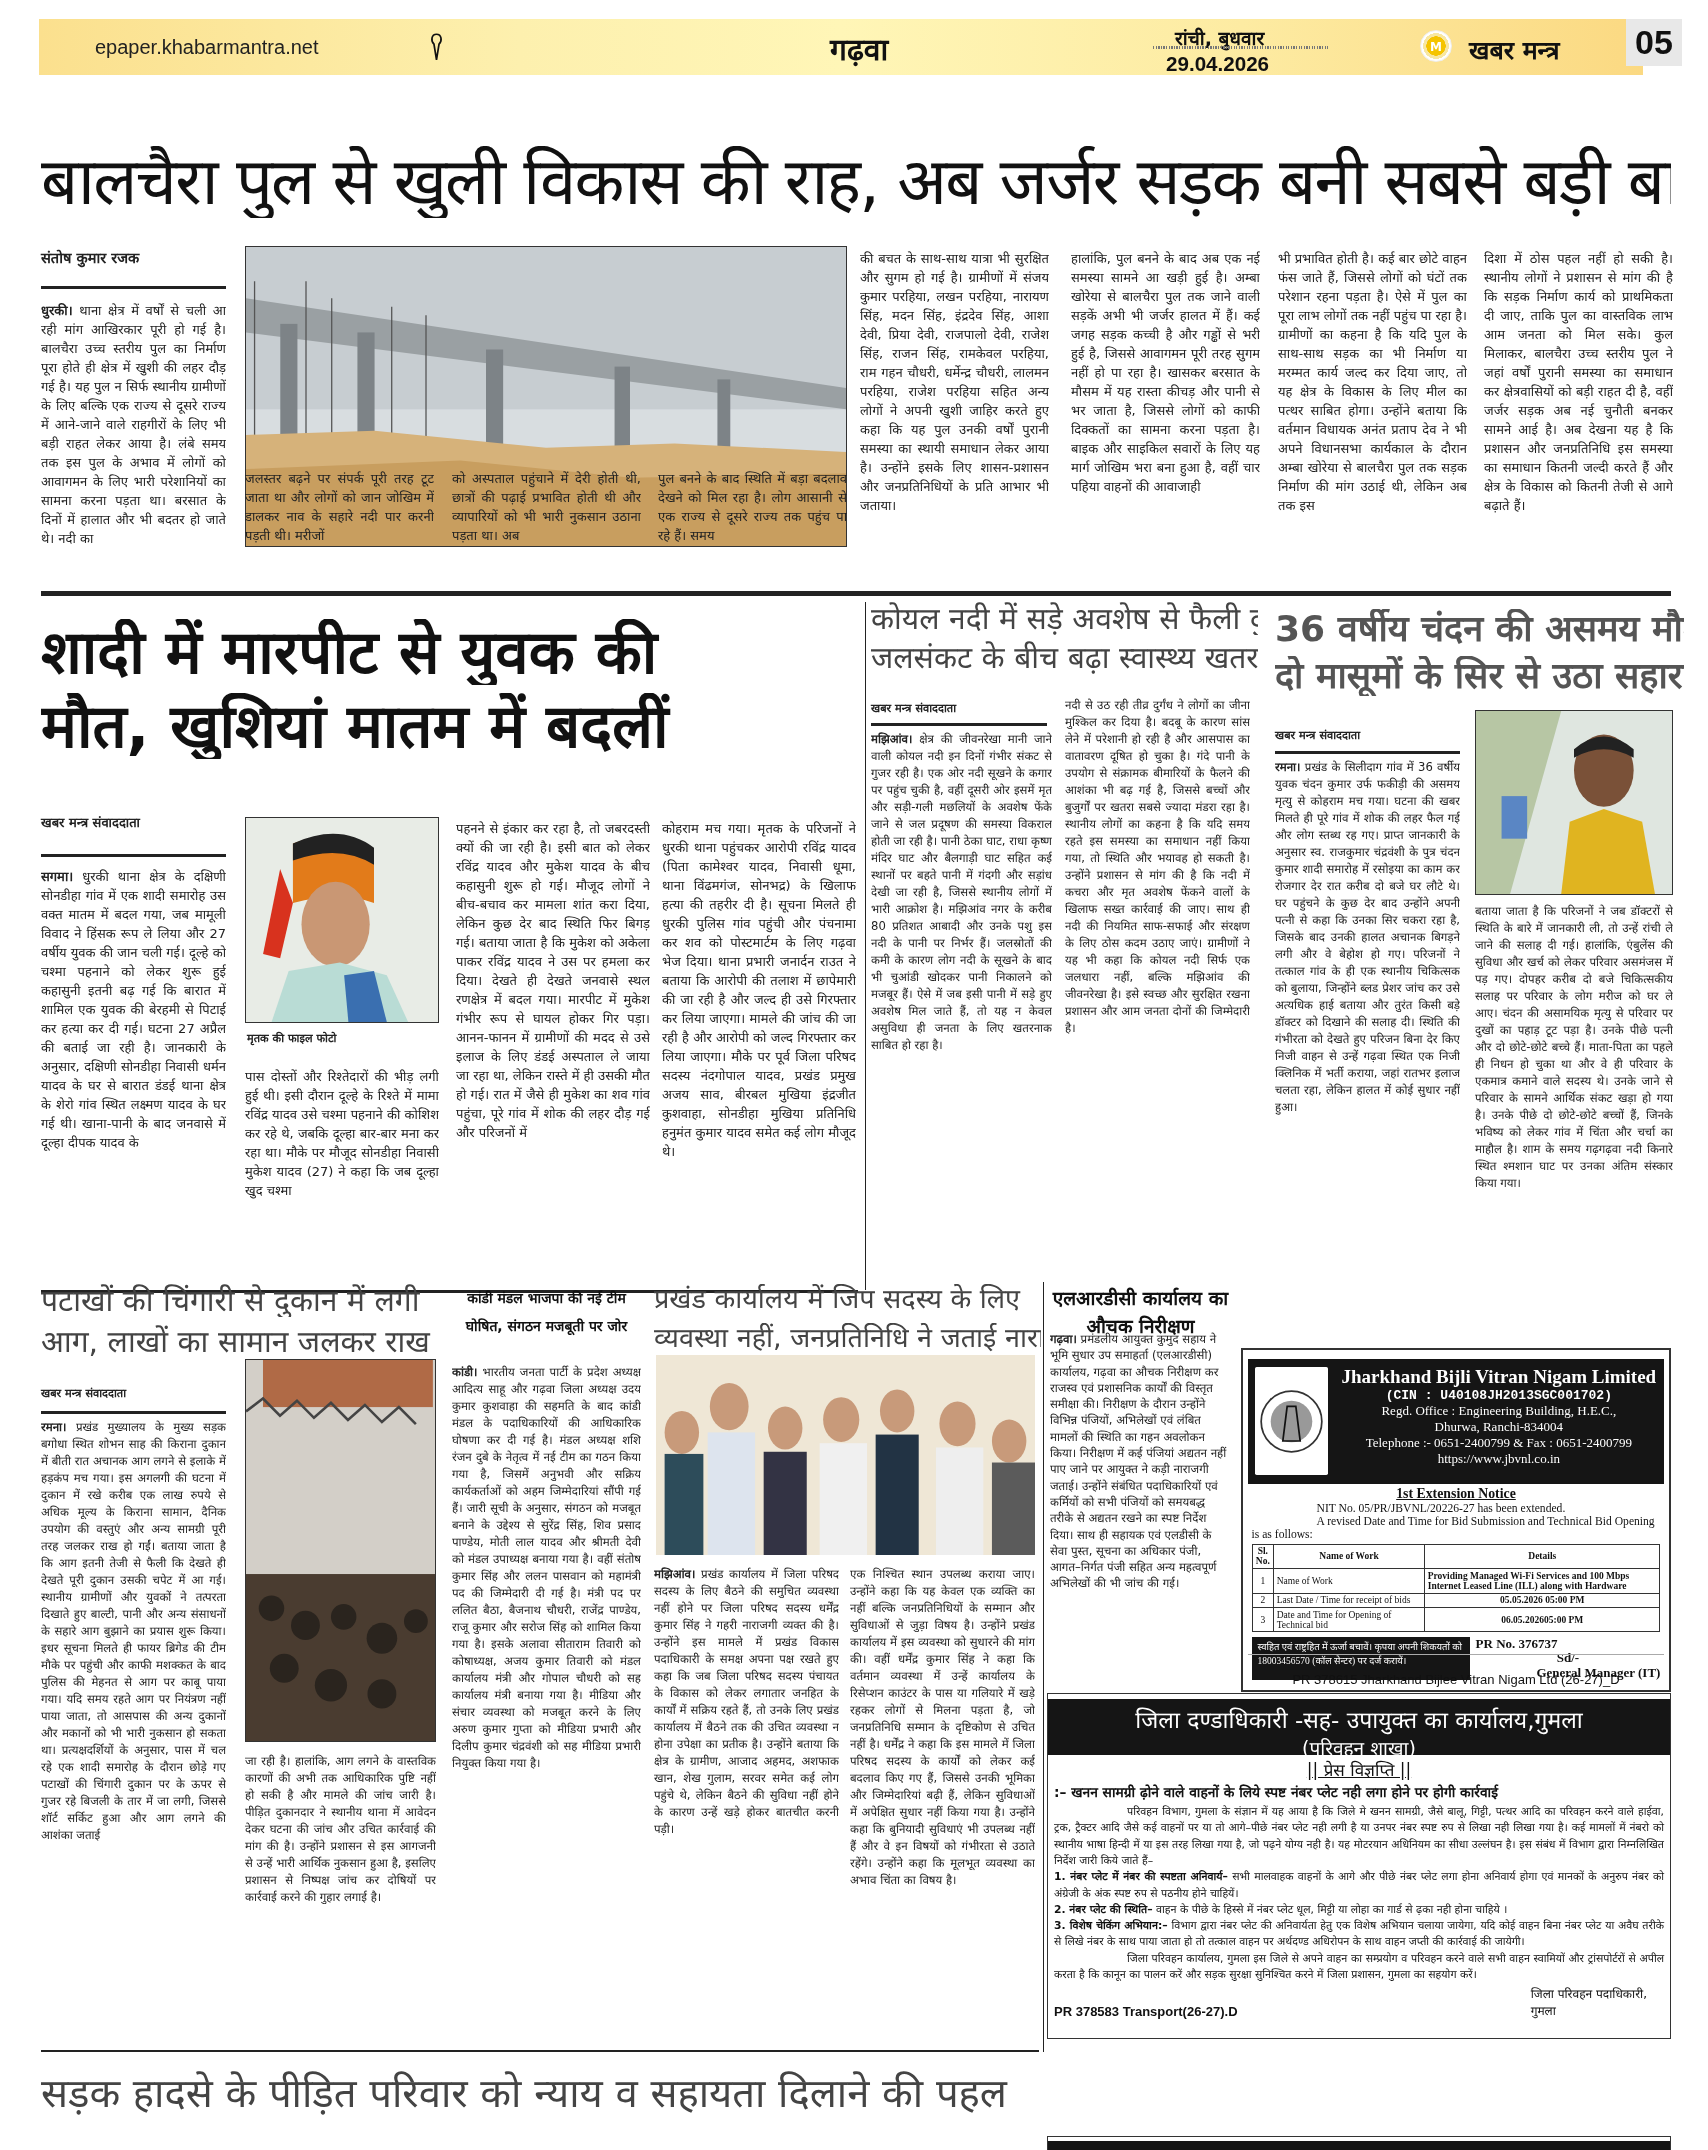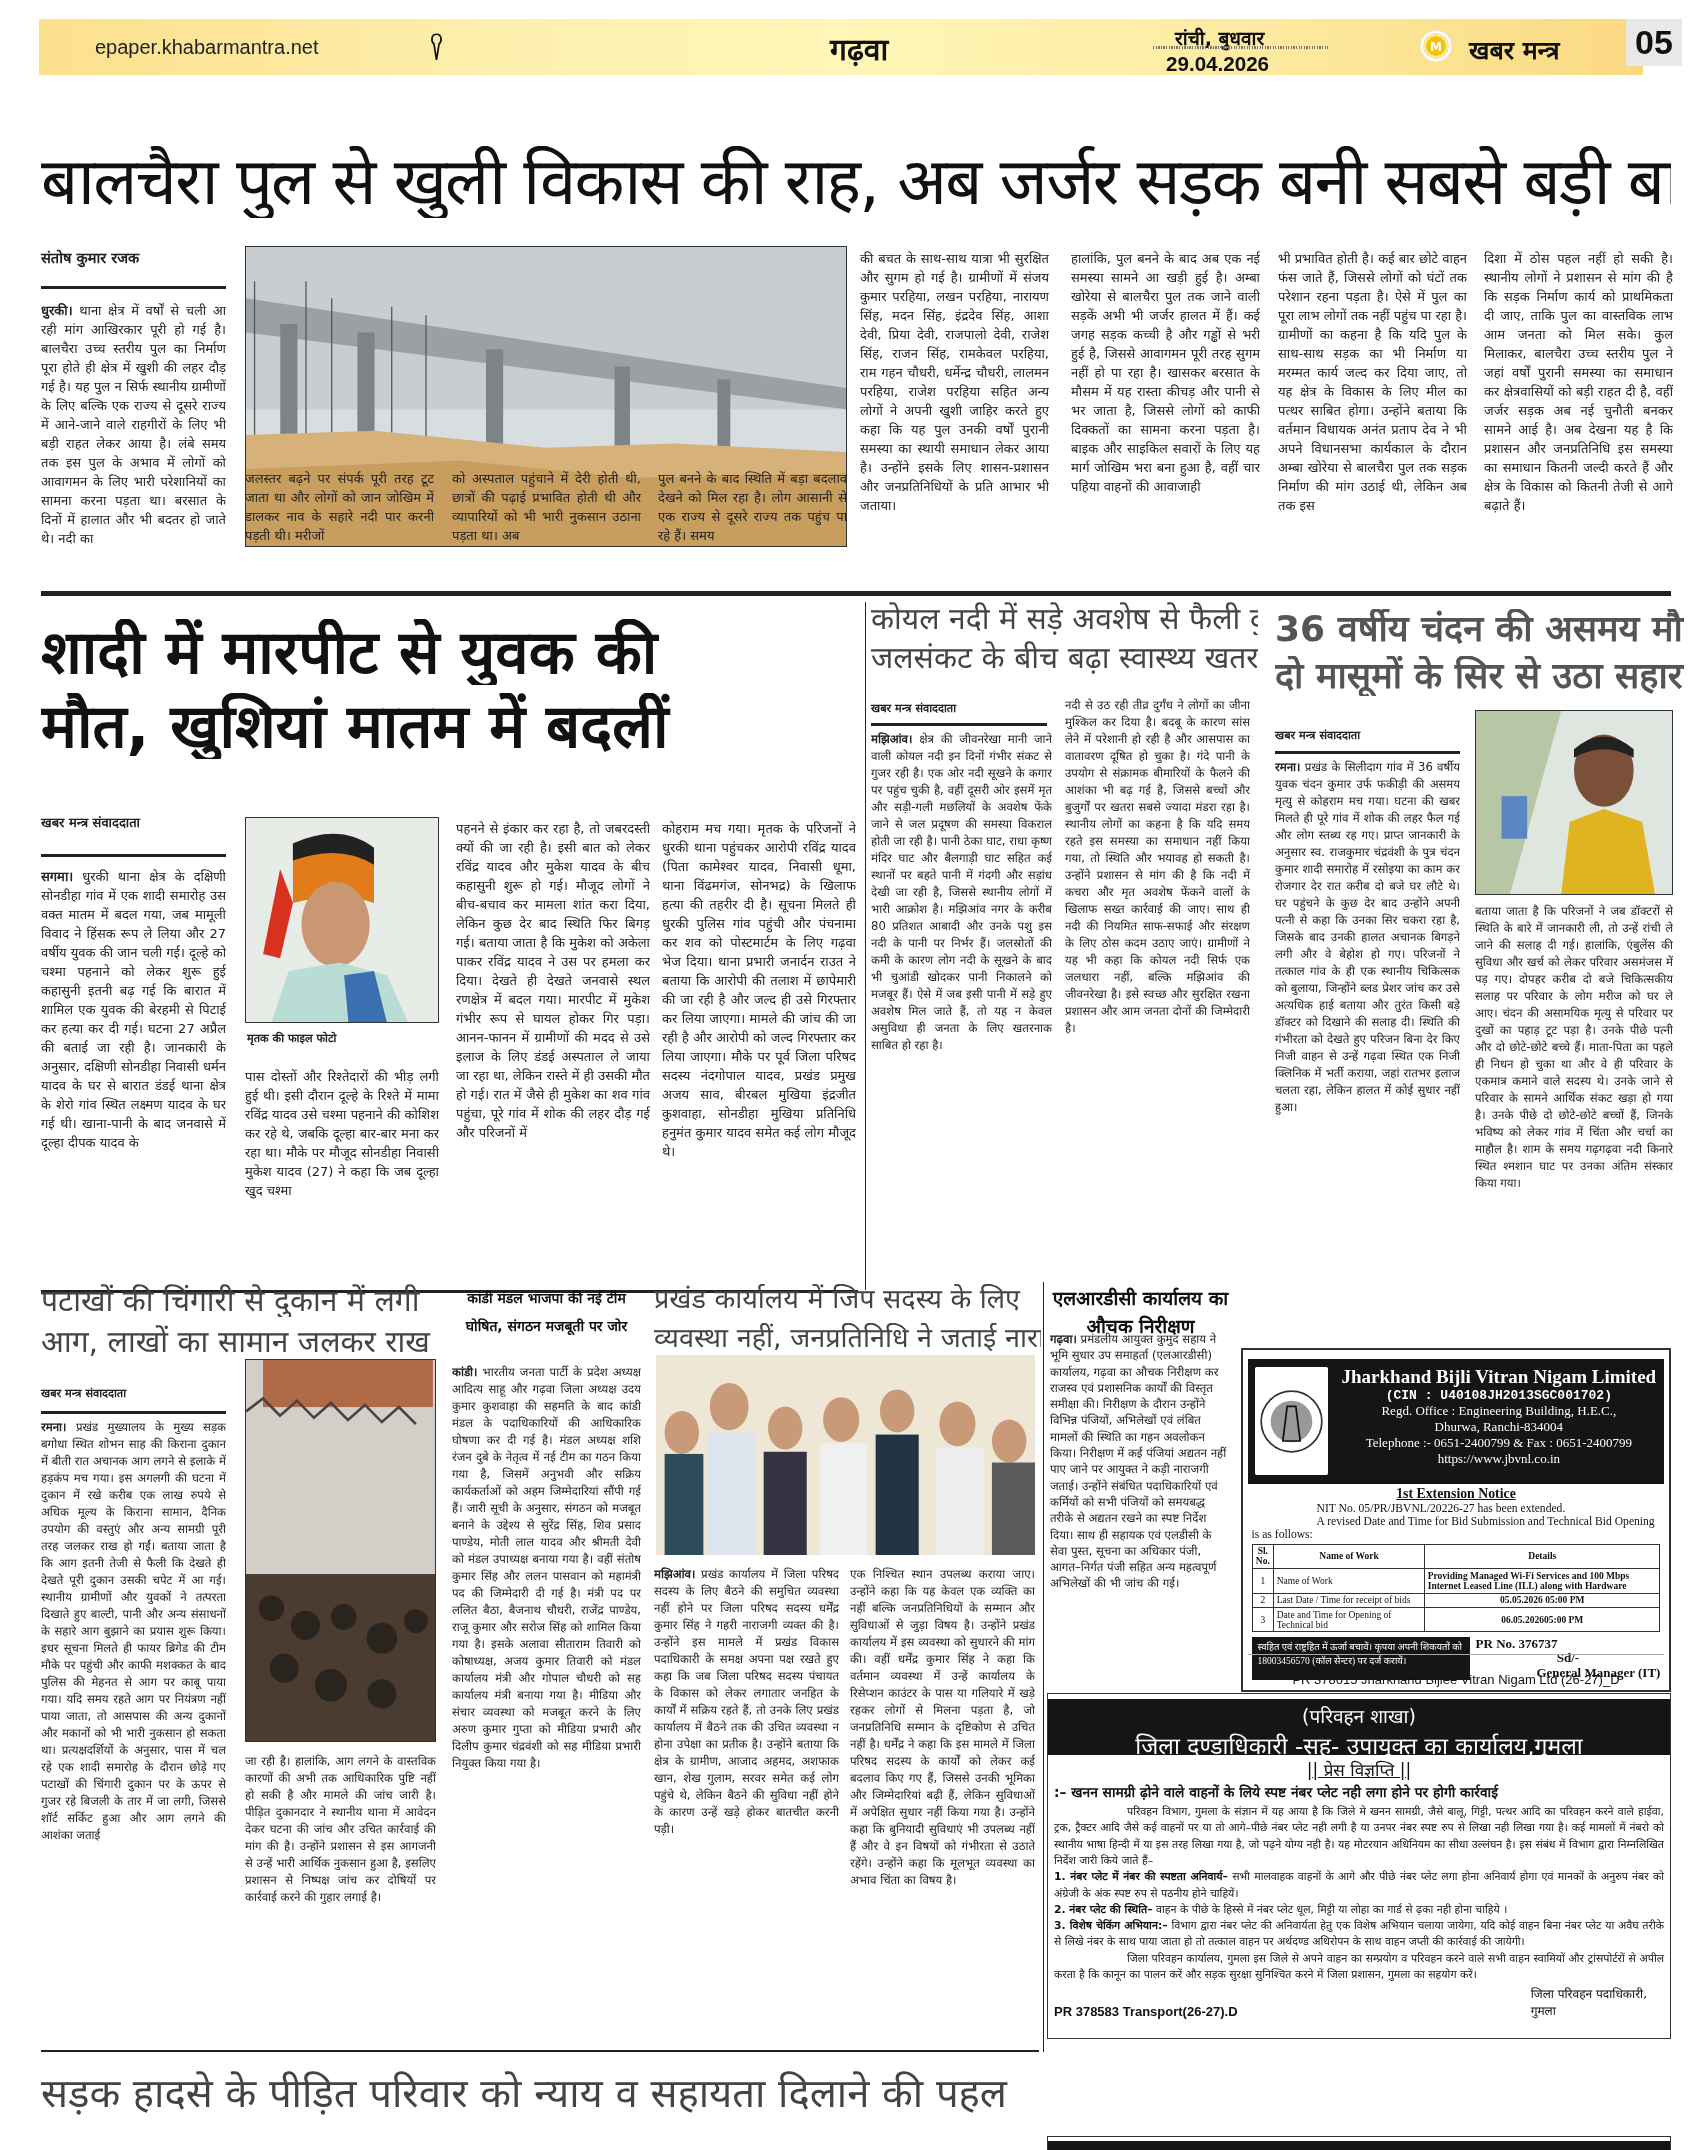--- a/index.html
+++ b/index.html
@@ -283,22 +283,22 @@
         <div style="text-align:center;">Sd/-</div>
         <div style="text-align:right;">General Manager (IT)</div>
       </div>
     </div>
   </div>
   <div style="position:absolute; left:5.2px; right:5.2px; bottom:3.4px; border-top:0.9px solid #aaa; padding-top:17px; font-family:'Liberation Sans',sans-serif; font-size:13px; text-align:center;">PR 378615 Jharkhand Bijlee Vitran Nigam Ltd (26-27)_D</div>
 </div>
 
 <div class="abs ad-box" style="left:1047px; top:1693px; width:624px; height:346px; border-width:1.3px;">
   <div class="ad-dark center" style="margin-top:5.2px; height:56px; padding-top:3.4px;">
+    <div style="font-size:23px;">जिला दण्डाधिकारी -सह- उपायुक्त का कार्यालय,गुमला</div>
     <div style="font-size:19px;">(परिवहन शाखा)</div>
-    <div style="font-size:23px;">जिला दण्डाधिकारी -सह- उपायुक्त का कार्यालय,गुमला</div>
   </div>
   <div style="padding:2.6px 6px;">
     <div class="center" style="font-size:17px; text-decoration:underline;text-align:center;">|| प्रेस विज्ञप्ति ||</div>
     <div style="font-size:13.8px; font-weight:bold; margin-top:1.7px; white-space:nowrap; overflow:hidden;">:– खनन सामग्री ढ़ोने वाले वाहनों के लिये स्पष्ट नंबर प्लेट नही लगा होने पर होगी कार्रवाई</div>
     <div style="font-size:10.8px; line-height:16.3px; text-indent:73px; text-align:justify; margin-top:2.6px;">परिवहन विभाग, गुमला के संज्ञान में यह आया है कि जिले मे खनन सामग्री, जैसे बालू, गिट्टी, पत्थर आदि का परिवहन करने वाले हाईवा, ट्रक, ट्रैक्टर आदि जैसे कई वाहनों पर या तो आगे–पीछे नंबर प्लेट नही लगी है या उनपर नंबर स्पष्ट रुप से लिखा नही लिखा गया है। कई मामलों में नंबरो को स्थानीय भाषा हिन्दी में या इस तरह लिखा गया है, जो पढ़ने योग्य नही है। यह मोटरयान अधिनियम का सीधा उल्लंघन है। इस संबंध में विभाग द्वारा निम्नलिखित निर्देश जारी किये जाते हैं–</div>
     <div style="font-size:10.8px; line-height:16.3px; text-align:justify;"><b>1. नंबर प्लेट में नंबर की स्पष्टता अनिवार्य–</b> <span>सभी मालवाहक वाहनों के आगे और पीछे नंबर प्लेट लगा होना अनिवार्य होगा एवं मानकों के अनुरुप नंबर को अंग्रेजी के अंक स्पष्ट रुप से पठनीय होने चाहियें।</span></div>
     <div style="font-size:10.8px; line-height:16.3px; text-align:justify;"><b>2. नंबर प्लेट की स्थिति–</b> <span>वाहन के पीछे के हिस्से में नंबर प्लेट धूल, मिट्टी या लोहा का गार्ड से ढ़का नही होना चाहिये ।</span></div>
     <div style="font-size:10.8px; line-height:16.3px; text-align:justify;"><b>3. विशेष चेकिंग अभियान:–</b> <span>विभाग द्वारा नंबर प्लेट की अनिवार्यता हेतु एक विशेष अभियान चलाया जायेगा, यदि कोई वाहन बिना नंबर प्लेट या अवैघ तरीके से लिखे नंबर के साथ पाया जाता हो तो तत्काल वाहन पर अर्थदण्ड अधिरोपन के साथ वाहन जप्ती की कार्रवाई की जायेगी।</span></div>
     <div style="font-size:10.8px; line-height:16.3px; text-indent:73px; text-align:justify;">जिला परिवहन कार्यालय, गुमला इस जिले से अपने वाहन का सम्प्रयोग व परिवहन करने वाले सभी वाहन स्वामियों और ट्रांसपोर्टरों से अपील करता है कि कानून का पालन करें और सड़क सुरक्षा सुनिश्चित करने में जिला प्रशासन, गुमला का सहयोग करें।</div>
     <div style="display:flex; justify-content:space-between; align-items:flex-end; margin-top:1.7px;">

